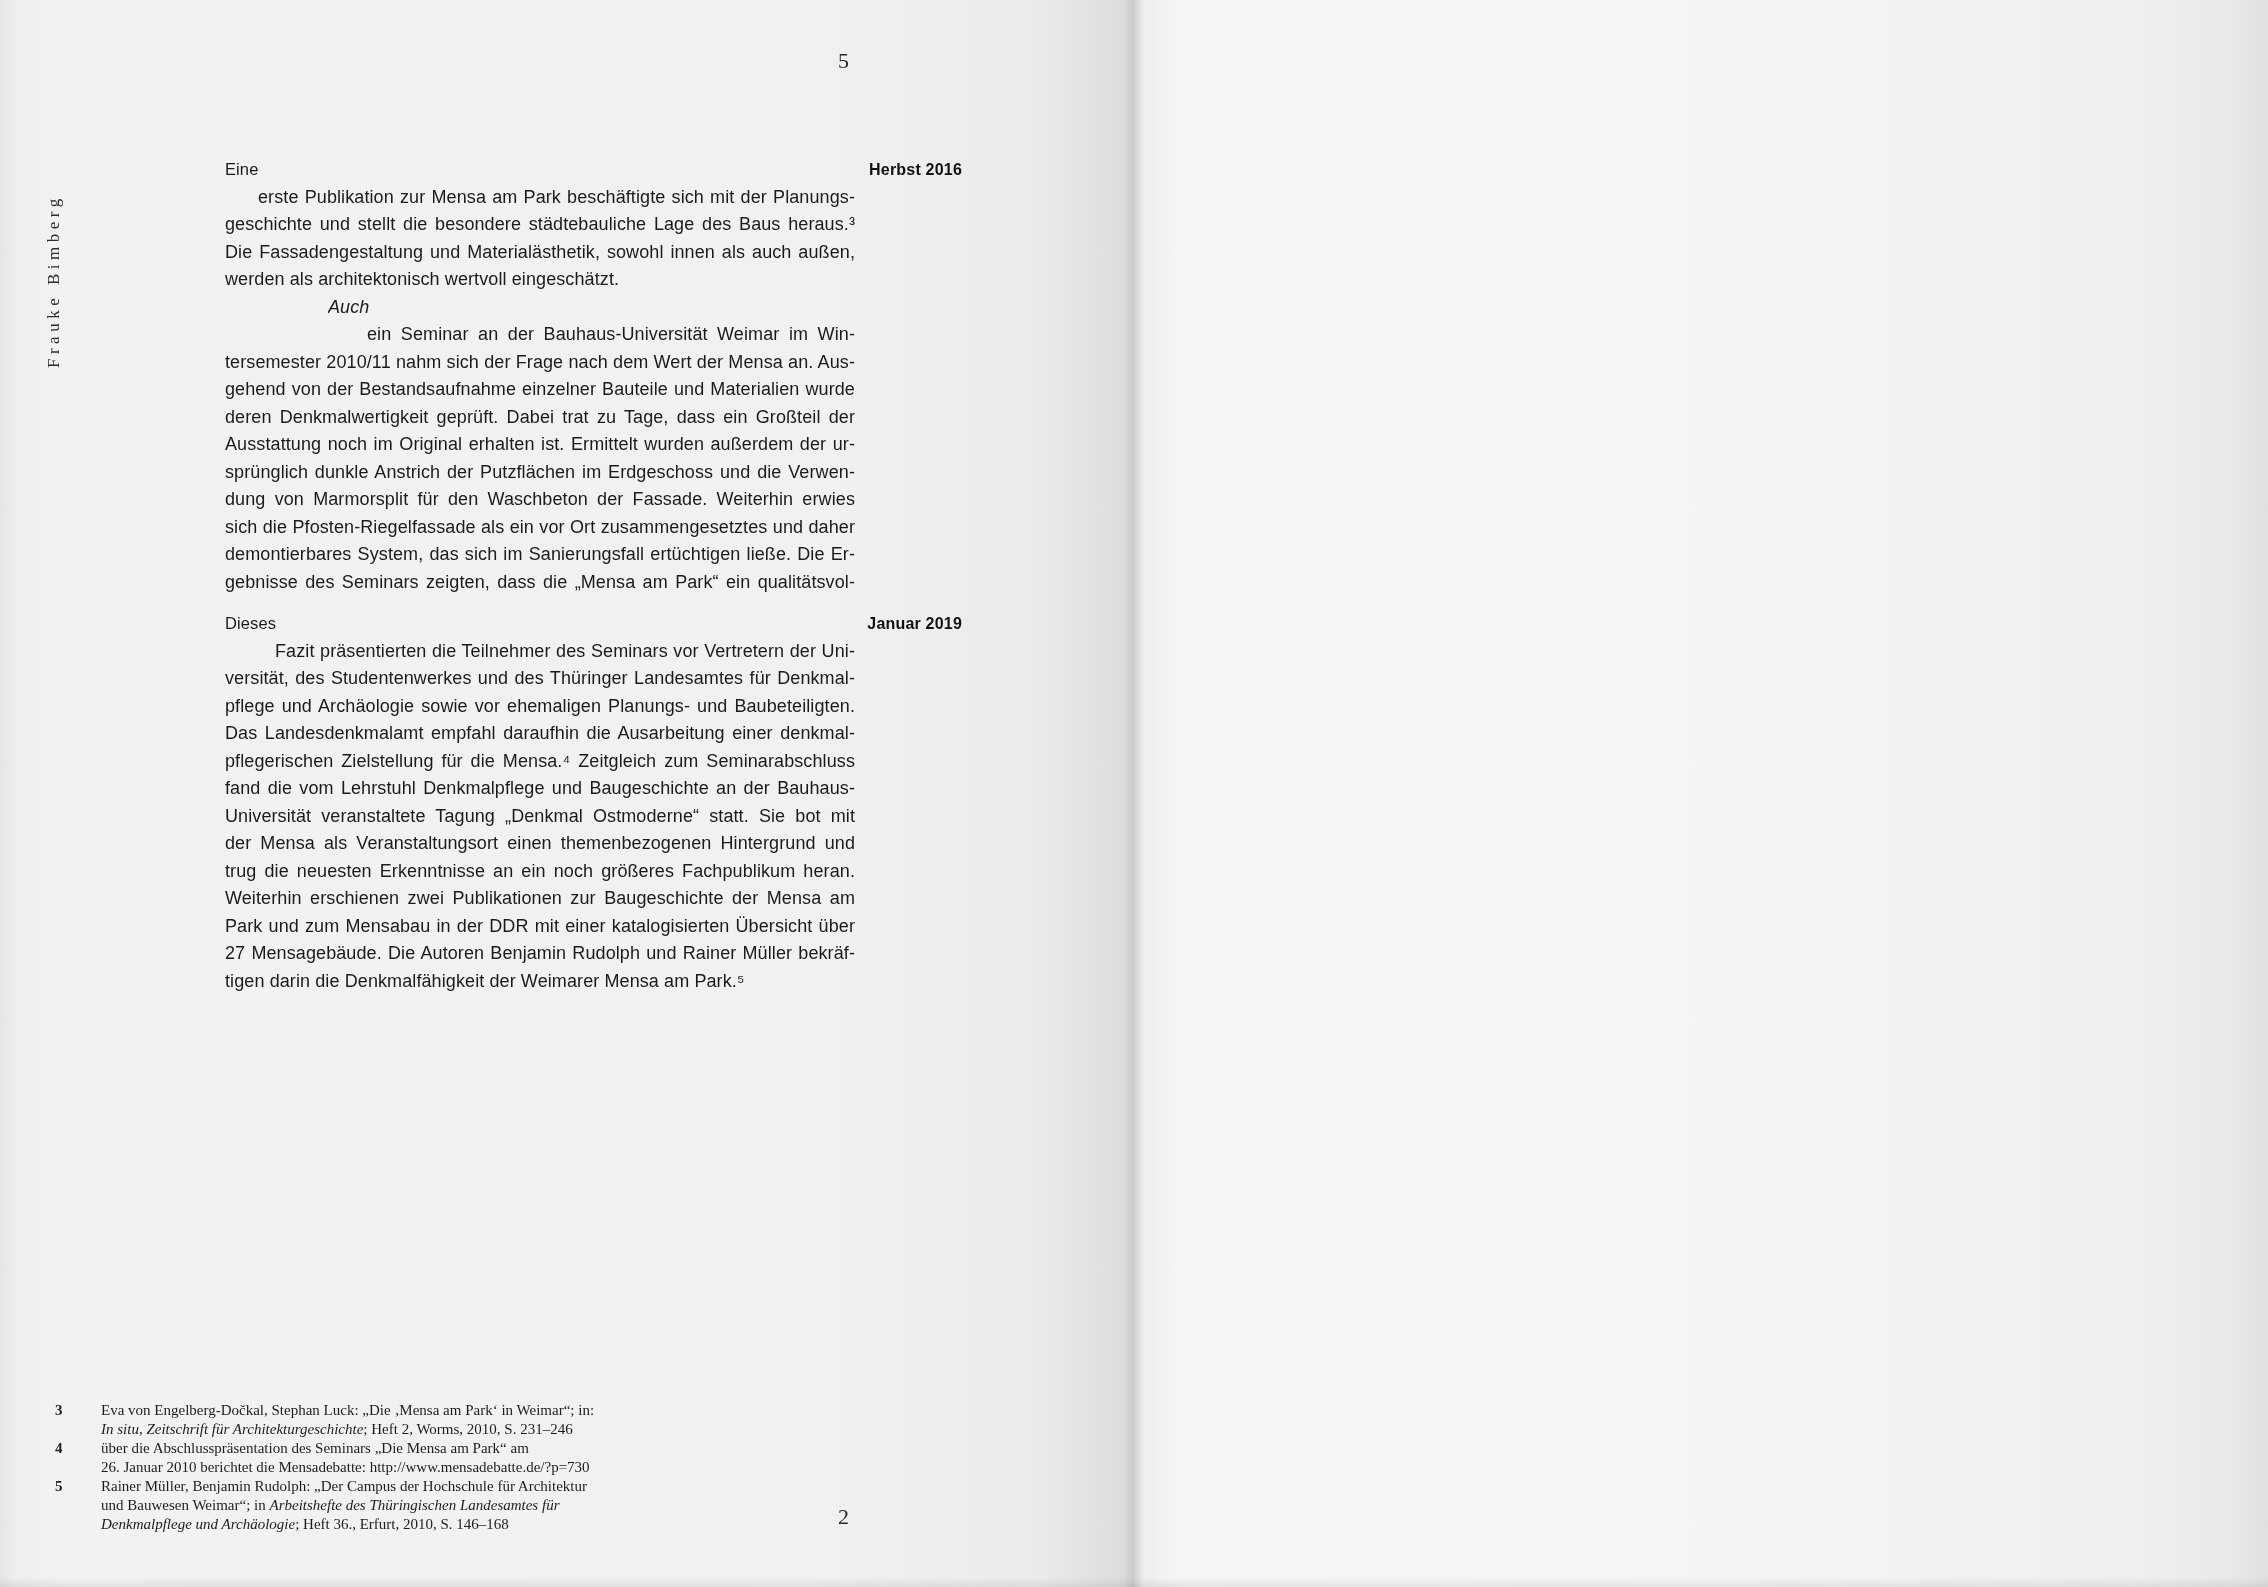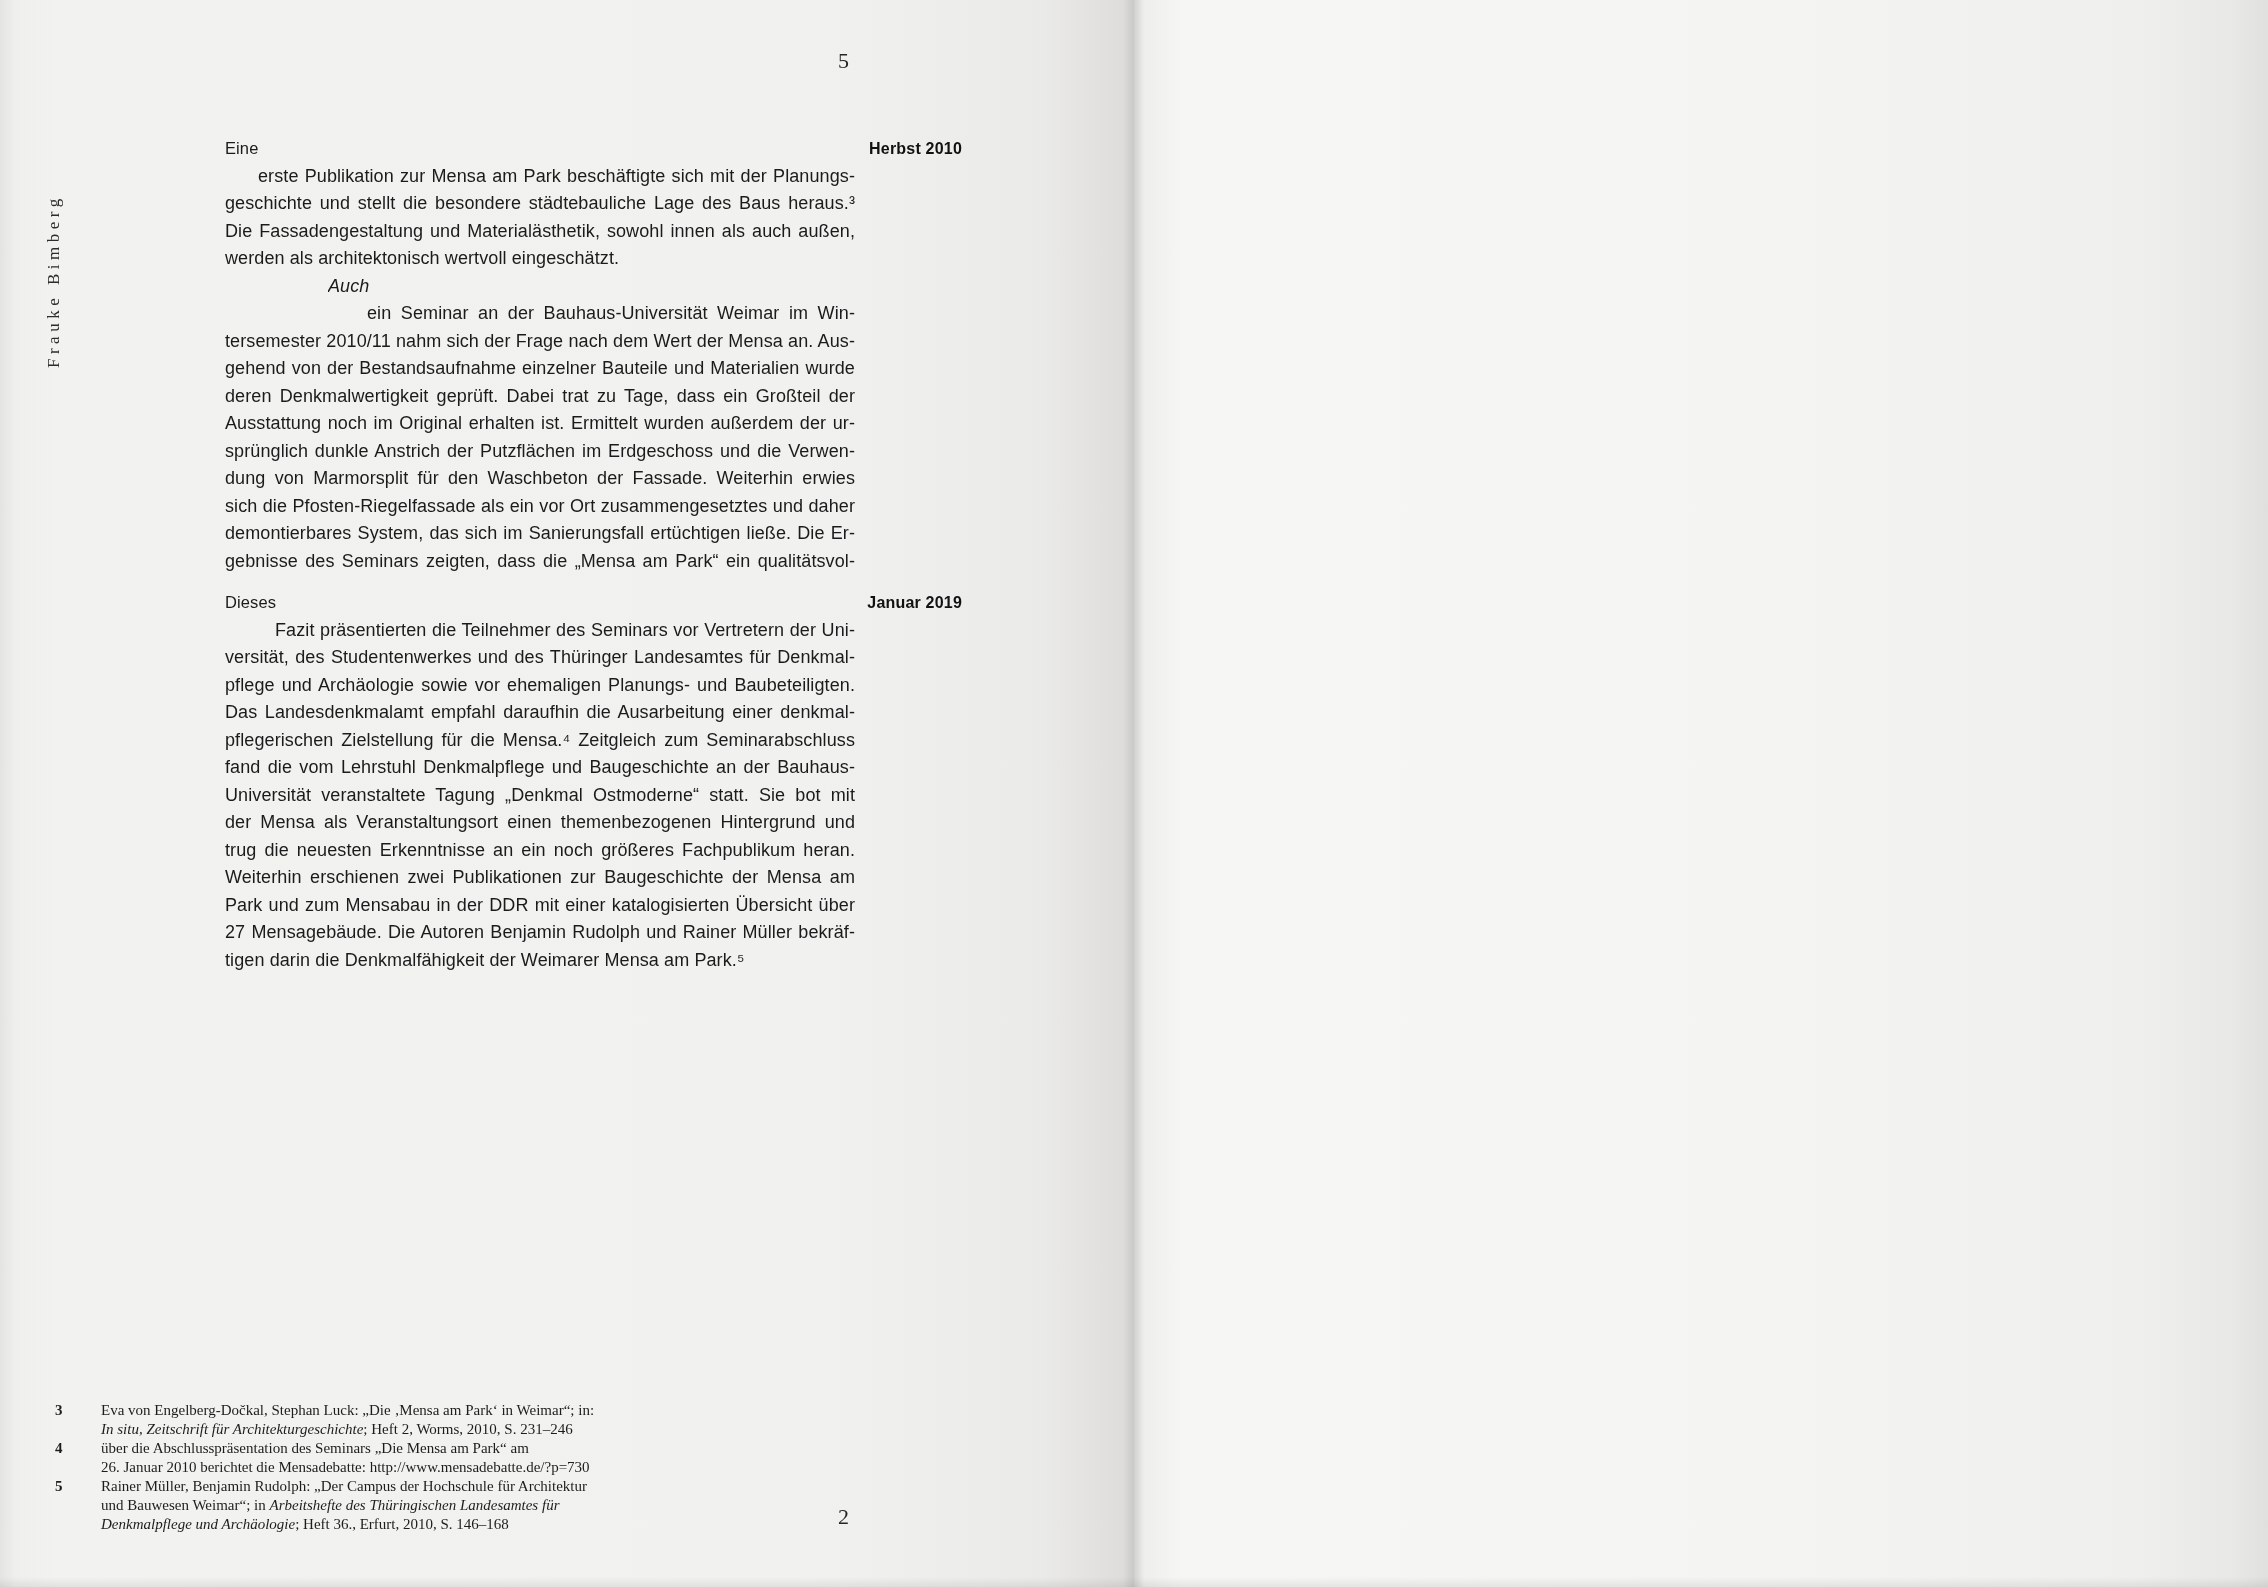--- a/index.html
+++ b/index.html
@@ -29,21 +29,21 @@
   }
   .author-vert{left:44px;top:368px;font-size:17px;letter-spacing:4.5px;}
 
   .folio{
     position:absolute;font-family:"Liberation Serif",serif;font-size:22px;color:#262626;line-height:1;
   }
   .chap-left{left:838px;top:50px;}
   .pageno-left{left:838px;top:1506px;}
 
   
-  .textblock{position:absolute;left:225px;top:135px;width:630px;}
+  .textblock{position:absolute;left:225px;top:156px;width:630px;}
   .lead-row{position:relative;height:27.5px;font-size:16.5px;line-height:27.5px;letter-spacing:0.1px;}
   .date-label{
     position:absolute;right:-107px;top:0;font-weight:700;font-size:16px;
     line-height:27.5px;letter-spacing:0.2px;color:#111;white-space:nowrap;
   }
   .line{
     height:27.5px;line-height:27.5px;font-size:18px;letter-spacing:0.1px;
     overflow:hidden;color:#1b1b1b;
   }
   .line.just{text-align:justify;text-align-last:justify;}
@@ -63,21 +63,21 @@
 <div class="spread">
 
   <div class="page left">
     <div class="vert author-vert">Frauke Bimberg</div>
     <div class="folio chap-left">5</div>
 
     <div class="textblock">
       <div class="section">
         <div class="lead-row">
           <span>Eine</span>
-          <span class="date-label">Herbst 2010</span>
+          <span class="date-label">Herbst 2016</span>
         </div>
         <div>
             <div class="line just" style="margin-left: 33px;">erste Publikation zur Mensa am Park beschäftigte sich mit der Planungs-</div>
             <div class="line just">geschichte und stellt die besondere städtebauliche Lage des Baus heraus.³</div>
             <div class="line just">Die Fassadengestaltung und Materialästhetik, sowohl innen als auch außen,</div>
             <div class="line">werden als architektonisch wertvoll eingeschätzt.</div>
             <div class="line" style="margin-left: 103px; font-style: italic;">Auch</div>
             <div class="line just" style="margin-left: 142px;">ein Seminar an der Bauhaus-Universität Weimar im Win-</div>
             <div class="line just">tersemester 2010/11 nahm sich der Frage nach dem Wert der Mensa an. Aus-</div>
             <div class="line just">gehend von der Bestandsaufnahme einzelner Bauteile und Materialien wurde</div>

